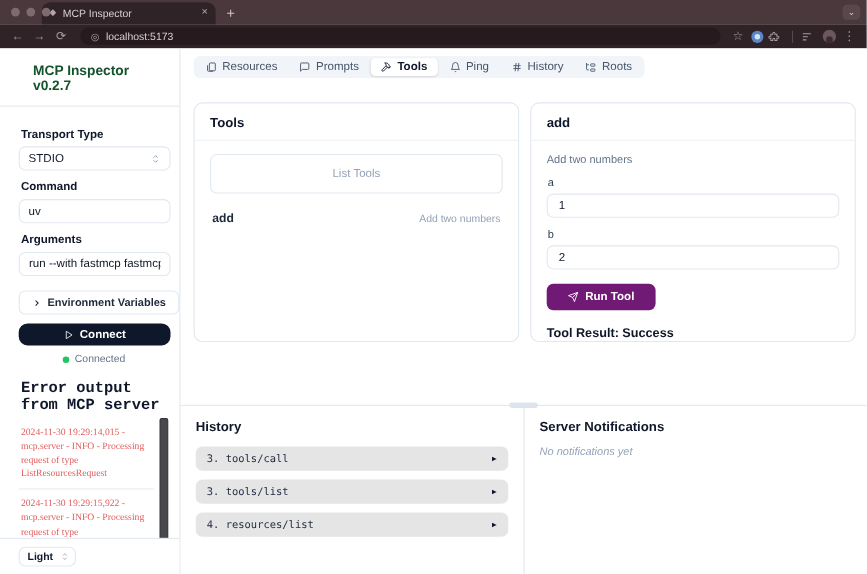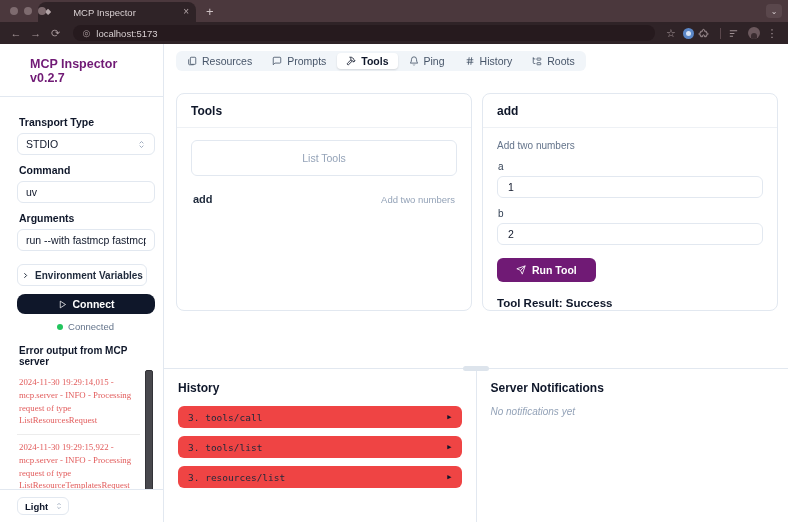--- a/index.html
+++ b/index.html
@@ -6,51 +6,51 @@
   html,body { width:788px; height:522px; overflow:hidden; }
   body { font-family:"Liberation Sans", sans-serif; background:#fff; }
   svg { display:block; }
 
   
   .titlebar { height:22px; background:#4b383d; display:flex; align-items:flex-end; position:relative; }
   .traffic { display:flex; gap:6px; align-items:center; position:absolute; left:10px; top:7px; }
   .traffic span { width:8px; height:8px; border-radius:50%; background:#7e6b6f; }
   .chrome-tab { margin-left:38px; width:158px; height:20px; background:#2f2327; border-radius:8px 8px 0 0; display:flex; align-items:center; padding:0 7px; gap:6px; }
   .chrome-tab .favicon { color:#b3a5a8; font-size:8px; line-height:1; }
-  .chrome-tab .tab-title { color:#d9d0d2; font-size:9.5px; flex:1; white-space:nowrap; overflow:hidden;margin-left:16px; }
+  .chrome-tab .tab-title { color:#d9d0d2; font-size:9.5px; flex:1; white-space:nowrap; overflow:hidden; }
   .chrome-tab .tab-close { color:#b3a5a8; font-size:10px; line-height:1; cursor:default; }
   .newtab { color:#cfc3c5; font-size:13px; margin:0 0 3px 10px; }
   .tabsearch { position:absolute; right:6px; top:4px; width:16px; height:14px; background:#5a474c; border-radius:4px; color:#d9d0d2; font-size:8px; display:flex; align-items:center; justify-content:center; }
 
   .toolbar { height:22px; background:#2f2327; display:flex; align-items:center; padding:0 8px; gap:4px; }
   .nav-ic { color:#a8999c; font-size:11px; width:16px; text-align:center; line-height:1; }
   .urlbar { flex:0 1 588px; height:16px; background:#261a1e; border-radius:9px; display:flex; align-items:center; gap:6px; padding:0 9px; margin-left:6px; }
   .urlbar .site-ic { color:#a8999c; font-size:9px; line-height:1; }
   .urlbar .url-text { color:#d9d0d2; font-size:9.5px; }
   .toolbar .spacer { flex:1; }
   .ext-blue { width:11px; height:11px; border-radius:50%; background:#5b87c7; display:flex; align-items:center; justify-content:center; }
   .ext-blue i { width:5px; height:5px; border-radius:50%; background:#d7e3f5; }
   .tb-sep { width:1px; height:11px; background:#5a474c; margin:0 3px; }
   .avatar { width:12px; height:12px; border-radius:50%; background:#6b585d; display:flex; align-items:flex-end; justify-content:center; overflow:hidden; }
   .avatar i { width:6px; height:6px; border-radius:50% 50% 0 0; background:#3a2c30; margin-bottom:0; }
 
   
   .app { display:flex; height:478px; background:#fff; }
   .sidebar { width:164px; border-right:1px solid #e2e8f0; position:relative; flex:none; }
-  .sb-title { font-size:12.5px; font-weight:bold; color:#701a75; padding:13px 8px 11px 30px; border-bottom:1px solid #e2e8f0; }
+  .sb-title { font-size:12.5px; font-weight:bold; color:#14532d; padding:13px 8px 11px 30px; border-bottom:1px solid #e2e8f0; }
   .sb-content { padding:10px 9px 0 17px; }
   .sb-label { font-size:10.5px; font-weight:bold; color:#0f172a; margin:9px 0 5px 2px; }
   .sb-input, .sb-select { width:138px; height:22px; border:1px solid #e2e8f0; border-radius:6px; background:#fff; font-size:10.5px; color:#0f172a; padding:0 8px; font-family:"Liberation Sans", sans-serif; }
   .sb-select { display:flex; align-items:center; justify-content:space-between; }
   .sb-select .sel-ic { color:#94a3b8; }
-  .env-btn { width:130px; height:22px; border:1px solid #e2e8f0; border-radius:6px; background:#fff; margin-top:13px; display:flex; align-items:center; justify-content:center; gap:5px; font-size:10px; font-weight:bold; color:#1e293b; }
+  .env-btn { width:146px; height:22px; border:1px solid #e2e8f0; border-radius:6px; background:#fff; margin-top:13px; display:flex; align-items:center; justify-content:center; gap:5px; font-size:10px; font-weight:bold; color:#1e293b; }
   .connect-btn { width:138px; height:20px; border:none; border-radius:8px; background:#0f172a; color:#fff; margin-top:8px; display:flex; align-items:center; justify-content:center; gap:6px; font-size:10.5px; font-weight:bold; }
   .conn-status { display:flex; align-items:center; justify-content:center; gap:5px; margin-top:7px; font-size:9.5px; color:#64748b; }
   .conn-dot { width:6px; height:6px; border-radius:50%; background:#22c55e; }
-  .err-head { font-size:10px; font-weight:bold; color:#0f172a; margin:13px 0 3px 2px; }
+  .err-head { font-size:14px; font-weight:bold; color:#0f172a; margin:13px 0 3px 2px;font-family:Liberation Mono, monospace; }
   .log-wrap { position:relative; height:172px; overflow:hidden; padding-right:14px; }
   .log-entry { font-family:Liberation Serif, serif; font-size:8.8px; line-height:1.45; color:#e25c5c; padding:6px 0 7px 2px; border-bottom:1px solid #ececec; word-break:break-word; }
   .log-entry:last-child { border-bottom:none; }
   .log-scrollbar { position:absolute; top:0; right:1px; width:8px; height:138px; background:#48484d; border:1px solid #333338; border-radius:2px; }
   .sb-footer { position:absolute; left:0; right:0; bottom:0; border-top:1px solid #e2e8f0; padding:7px 0 7px 17px; background:#fff; }
   .theme-select { width:52px; height:18px; border:1px solid #e2e8f0; border-radius:6px; display:flex; align-items:center; justify-content:space-between; padding:0 5px 0 7px; font-size:9.5px; font-weight:bold; color:#0f172a; background:#fff; }
 
   
   .main { flex:1; display:flex; flex-direction:column; position:relative; }
   .tabbar-row { padding:7px 12px 0; }
@@ -74,21 +74,21 @@
   .run-btn { margin-top:13px; height:24px; padding:0 19px; border:none; border-radius:6px; background:#701a75; color:#fff; display:inline-flex; align-items:center; gap:6px; font-size:10.5px; font-weight:bold;justify-content:space-between; }
   .result-head { margin-top:15px; font-size:11.5px; font-weight:bold; color:#0f172a; }
 
   .flex-spacer { flex:1; }
   .split-divider { height:1px; background:#e2e8f0; position:relative; }
   .split-handle { position:absolute; left:50%; top:-2px; transform:translateX(-50%); width:26px; height:5px; border-radius:3px; background:#dde4ec; }
   .bottom { height:153px; display:flex; }
   .bottom-pane { flex:1; padding:12px 14px; overflow:hidden; }
   .vdiv { width:1px; background:#e2e8f0; }
   .pane-title { font-size:12px; font-weight:bold; color:#0f172a; margin-bottom:11px; }
-  .hist-row { height:22px; background:#ef4444; border-radius:6px; display:flex; align-items:center; justify-content:space-between; padding:0 10px; margin-bottom:8px; font-family:"DejaVu Sans Mono", monospace; font-size:9.5px; color:#1e293b; }
+  .hist-row { height:22px; background:#e5e5e5; border-radius:6px; display:flex; align-items:center; justify-content:space-between; padding:0 10px; margin-bottom:8px; font-family:"DejaVu Sans Mono", monospace; font-size:9.5px; color:#1e293b; }
   .hist-arrow { font-size:7px; color:#0f172a; }
   .empty-note { font-size:10px; font-style:italic; color:#94a3b8; }
 </style>
 </head>
 <body>
 
 <div class="titlebar">
   <div class="traffic">
       <span></span>
       <span></span>
@@ -302,21 +302,21 @@
         <div class="pane-title">History</div>
         <div class="hist-row">
           <span>3. tools/call</span>
           <span class="hist-arrow">▶</span>
         </div>
         <div class="hist-row">
           <span>3. tools/list</span>
           <span class="hist-arrow">▶</span>
         </div>
         <div class="hist-row">
-          <span>3. resources/list</span>
+          <span>4. resources/list</span>
           <span class="hist-arrow">▶</span>
         </div>
       </section>
 
       <div class="vdiv"></div>
 
       <section class="bottom-pane">
         <div class="pane-title">Server Notifications</div>
         <div class="empty-note">No notifications yet</div>
       </section>

